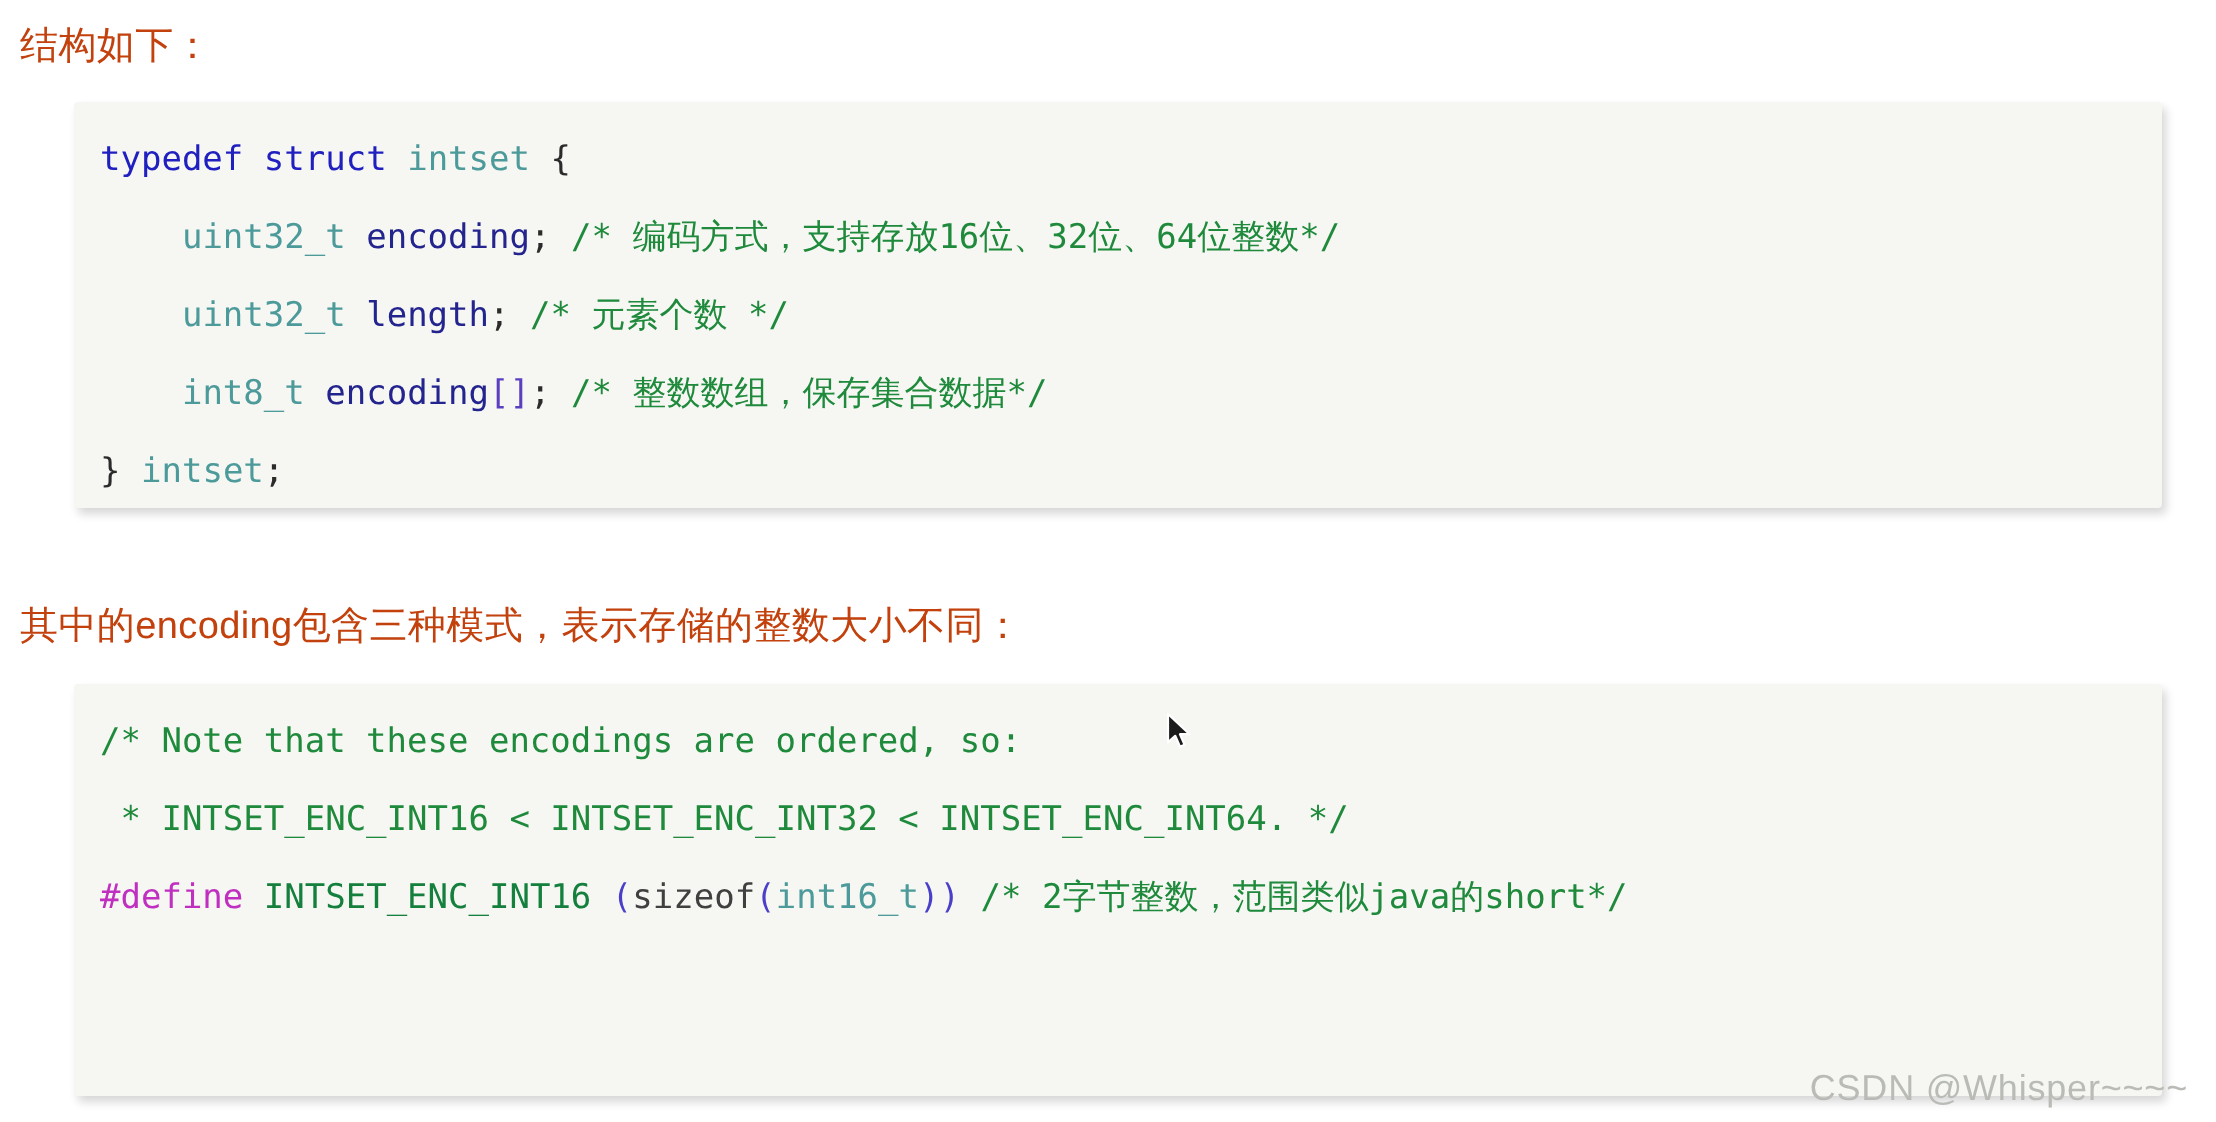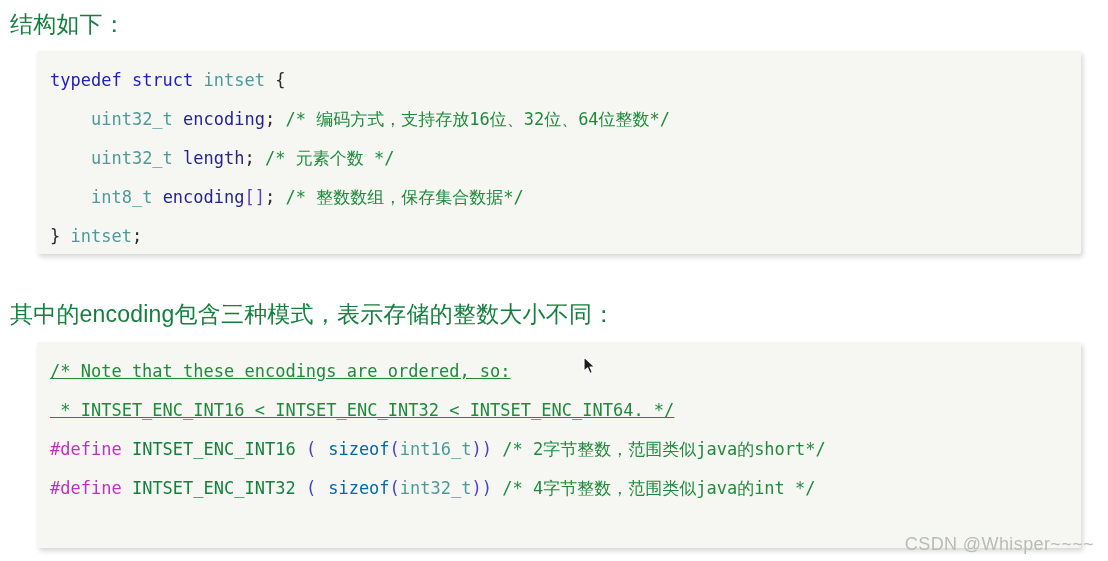--- a/index.html
+++ b/index.html
@@ -19,23 +19,23 @@
     position: relative;
     width: 1108px;
     height: 561px;
     background: #ffffff;
   }
 
   
   .prose {
     position: absolute;
     left: 10px;
-    font-size: 23px;
+    font-size: 19px;
     line-height: 28px;
-    color: #15803d;
+    color: #c2410c;
     letter-spacing: 0.2px;
     white-space: pre;
   }
   .prose-1 { top: 10px; }
   .prose-2 { top: 300px; }
 
   
   .codeblock {
     position: absolute;
     background: #f6f7f3;
@@ -71,24 +71,24 @@
   
   .t-kw      { color: #2020c0; }            
   .t-type    { color: #4c9a9a; }            
   .t-ident   { color: #24248e; }            
   .t-punct   { color: #2b2b2b; }            
   .t-bracket { color: #5a3fc0; }            
   .t-comment { color: #1f8a3c; }            
   .t-macro   { color: #c02fc0; }            
   .t-macroname { color: #15803d; }          
   .t-paren   { color: #4a3fc9; }            
-  .t-fn      { color: #0369a1; margin-left: 12px; }            
+  .t-fn      { color: #404040; }            
 
   
-  .t-comment-line { color: #1f8a3c; text-decoration: underline; }
+  .t-comment-line { color: #1f8a3c; }
 
   
   .cursor {
     position: absolute;
     left: 583px;
     top: 356px;
     width: 14px;
     height: 20px;
     pointer-events: none;
   }
@@ -129,21 +129,20 @@
   <div class="prose prose-2">其中的encoding包含三种模式，表示存储的整数大小不同：</div>
 
   <div class="codeblock codeblock-2">
 
     <div class="code-line"><span class="t-comment-line">/* Note that these encodings are ordered, so:</span></div>
 
     <div class="code-line"><span class="t-comment-line"> * INTSET_ENC_INT16 &lt; INTSET_ENC_INT32 &lt; INTSET_ENC_INT64. */</span></div>
 
     <div class="code-line"><span class="t-macro">#define</span> <span class="t-macroname">INTSET_ENC_INT16</span> <span class="t-paren">(</span><span class="t-fn">sizeof</span><span class="t-paren">(</span><span class="t-type">int16_t</span><span class="t-paren">)</span><span class="t-paren">)</span> <span class="t-comment">/* 2字节整数，范围类似java的short*/</span></div>
 
-    <div class="code-line"><span class="t-macro">#define</span> <span class="t-macroname">INTSET_ENC_INT32</span> <span class="t-paren">(</span><span class="t-fn">sizeof</span><span class="t-paren">(</span><span class="t-type">int32_t</span><span class="t-paren">)</span><span class="t-paren">)</span> <span class="t-comment">/* 4字节整数，范围类似java的int */</span></div>
 
 
   </div>
 
   <div class="cursor">
     <svg width="14" height="20" viewBox="0 0 14 20" xmlns="http://www.w3.org/2000/svg">
       <path d="M1,1 L1,15.2 L4.6,11.9 L7.0,17.4 L9.3,16.4 L7.0,11.1 L11.8,11.1 Z" fill="#1c1c1c" stroke="#ffffff" stroke-width="1.1" stroke-linejoin="round"></path>
     </svg>
   </div>
 

